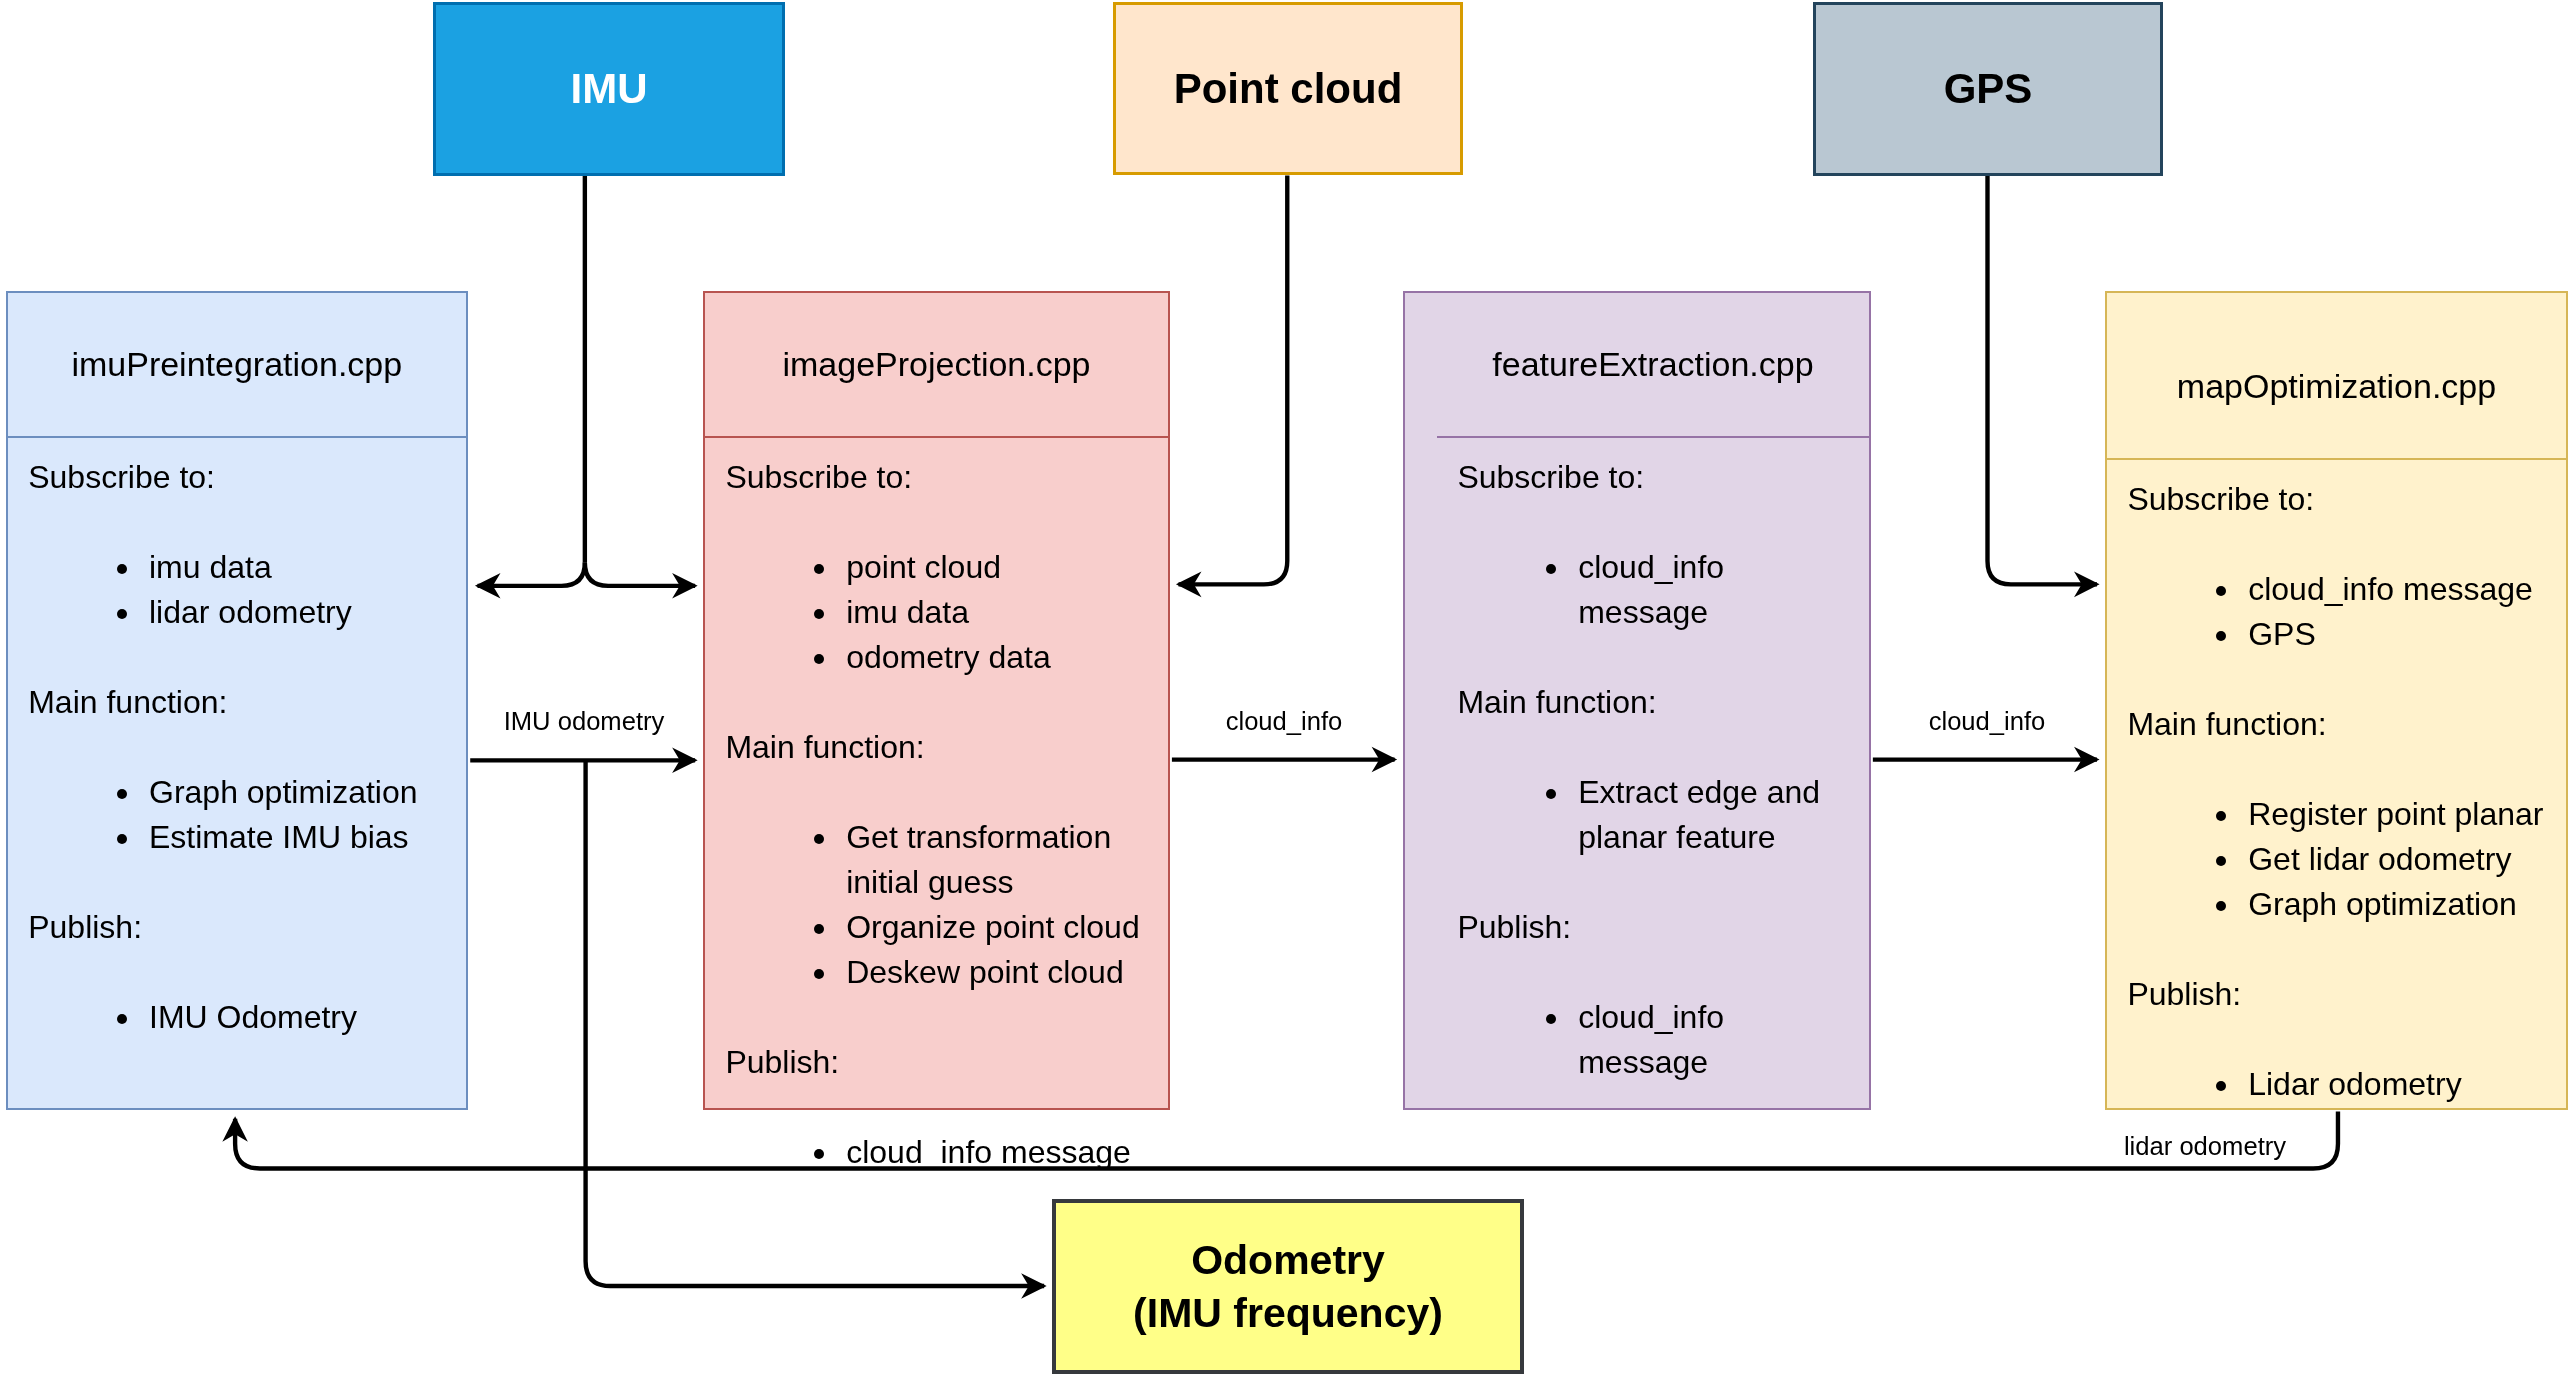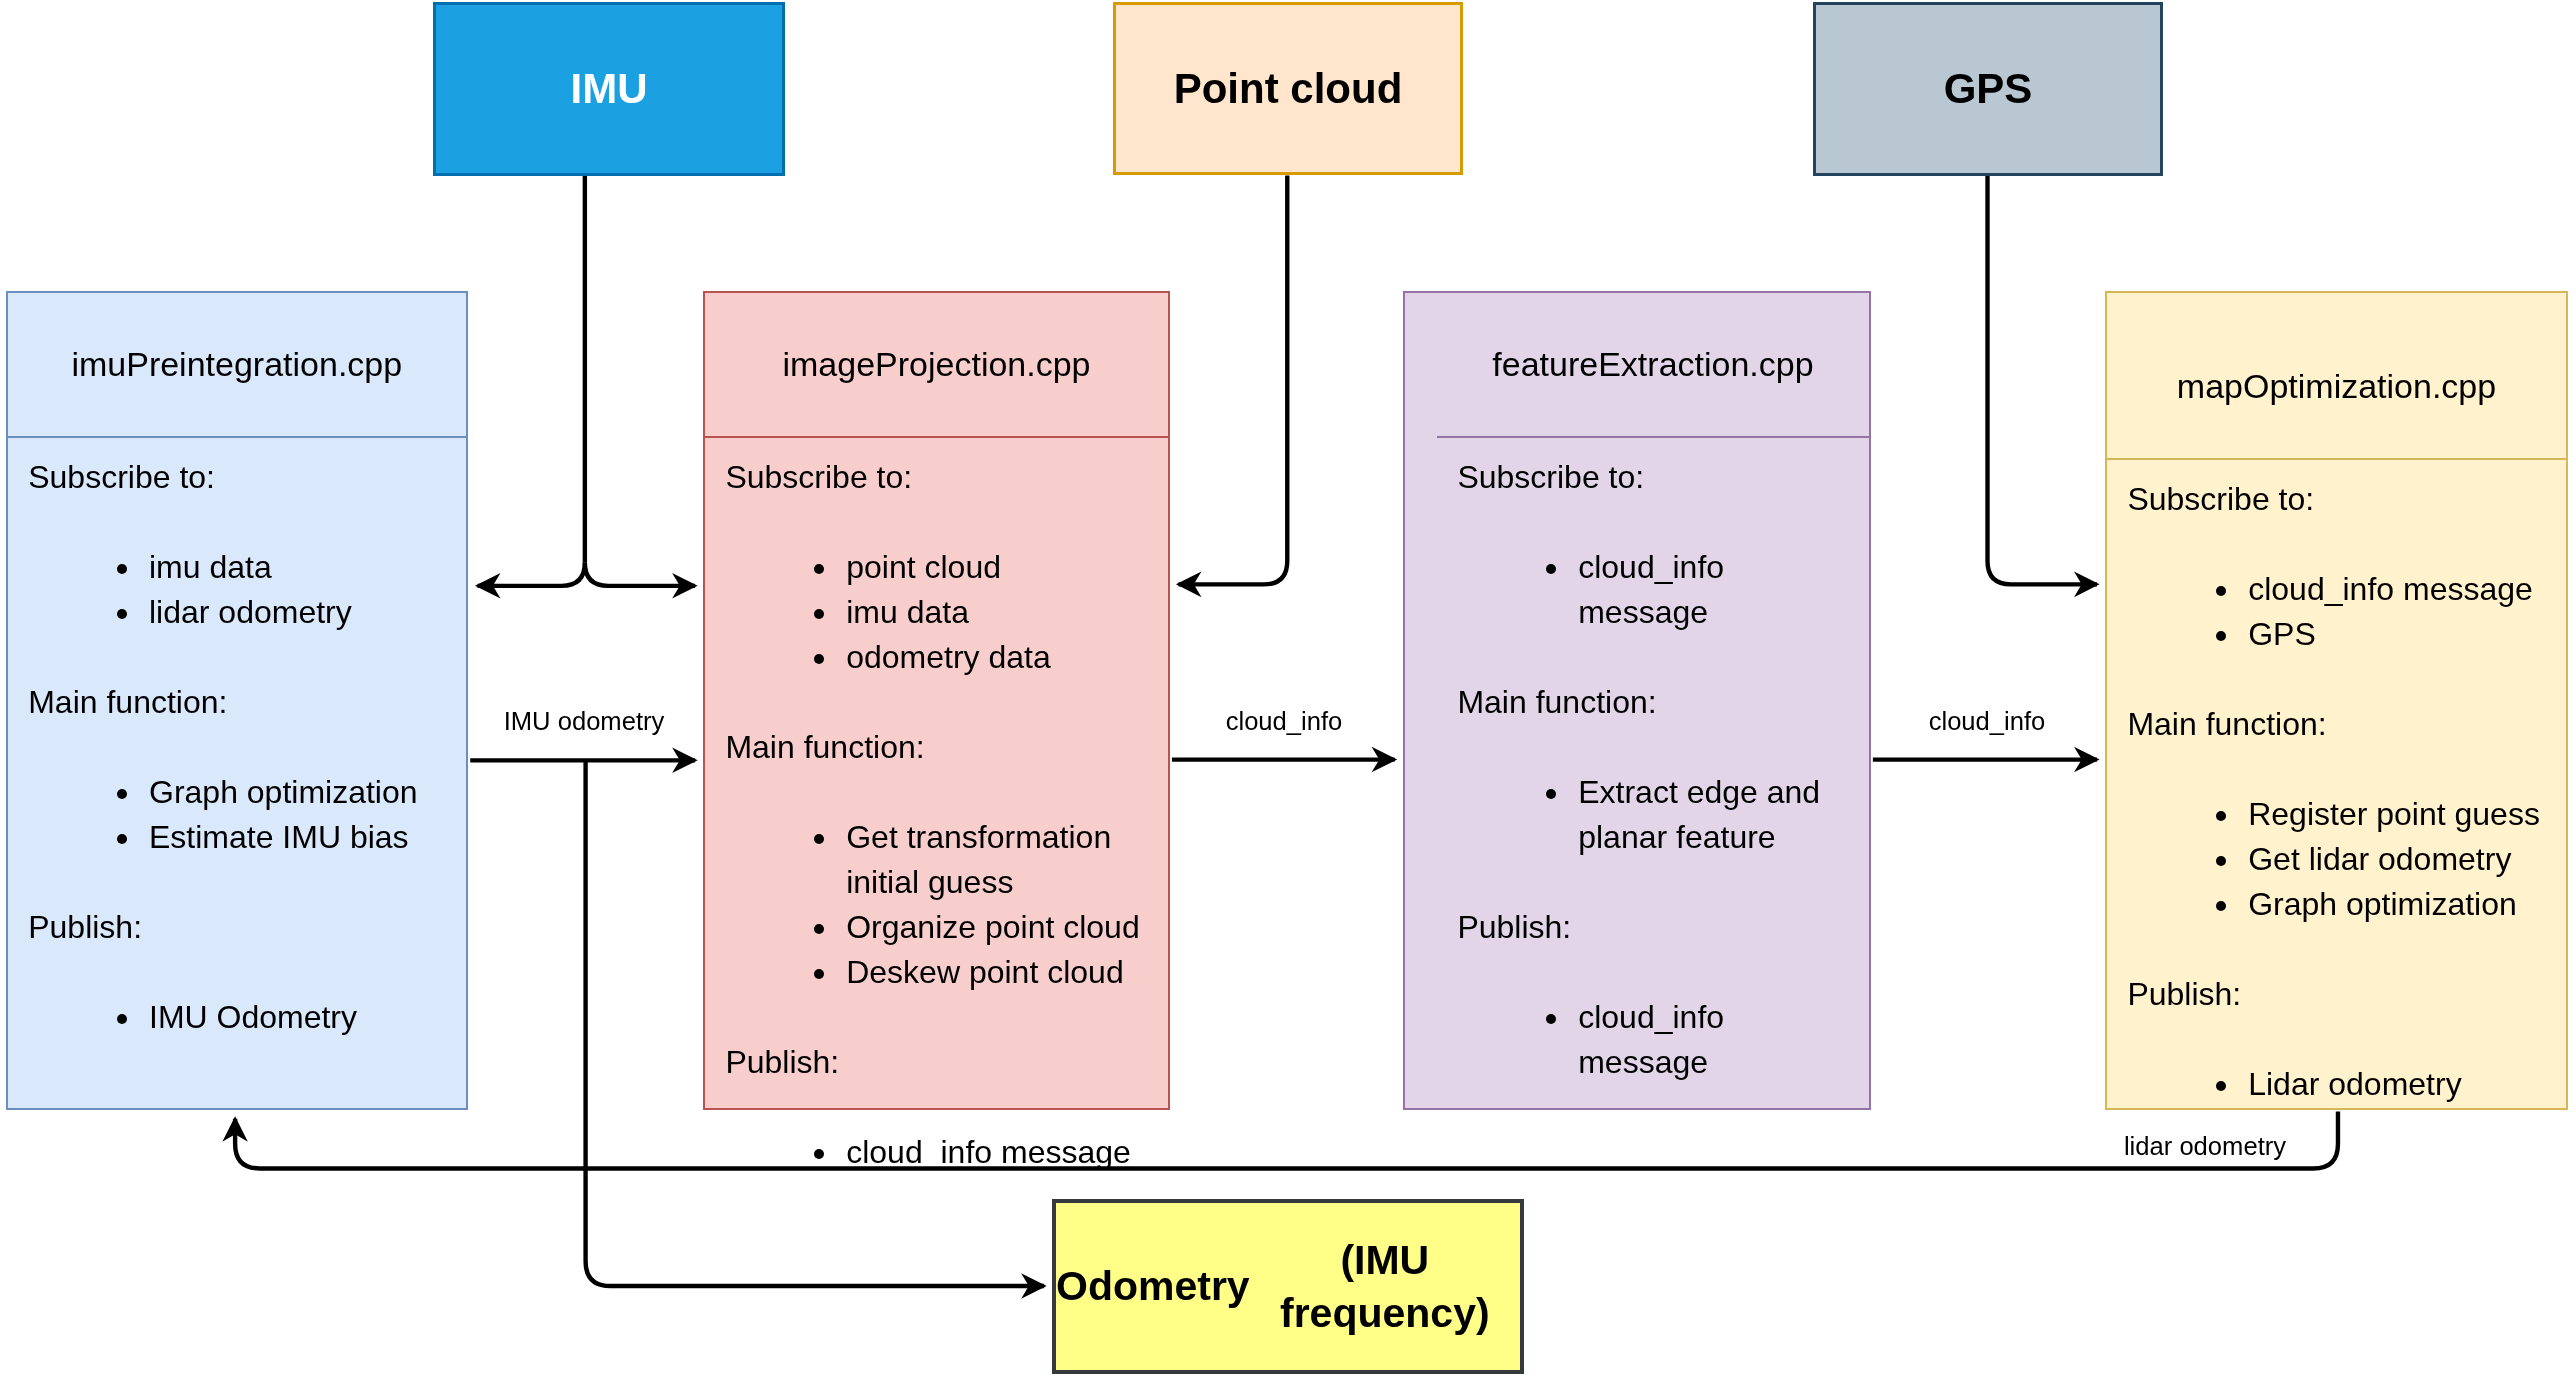--- a/index.html
+++ b/index.html
@@ -27,21 +27,21 @@
   .m-blue .module-header{border-bottom:2.2px solid #6C8EBF;}
   .m-red{left:703px;width:467px;background:#F8CECC;border:2.9px solid #B85450;}
   .m-red .module-header{border-bottom:2.2px solid #B85450;}
   .m-purple{left:1403px;width:468px;background:#E1D5E7;border:2.9px solid #9673A6;padding-left:32px;}
   .m-purple .module-header{border-bottom:2.2px solid #9673A6;}
   .m-yellow{left:2105px;width:463px;background:#FFF2CC;border:2.9px solid #D6B656;}
   .m-yellow .module-header{border-bottom:2.2px solid #D6B656;margin-top:22px;}
 
   
   .output{position:absolute;left:1052px;top:1199px;width:472px;height:175px;background:#FFFF88;
-          border:4.4px solid #36393D;box-sizing:border-box;display:flex;flex-direction:row;
+          border:4.4px solid #36393D;box-sizing:border-box;display:flex;flex-direction:column;
           align-items:center;justify-content:center;font-weight:bold;font-size:41px;line-height:53px;text-align:center;}
 
   
   .edge-label{position:absolute;transform:translate(-50%,-50%);font-size:25.6px;white-space:nowrap;background:#ffffff;padding:0 5.8px;}
 </style>
 </head>
 <body>
 
 <div id="canvas">
 
@@ -138,21 +138,21 @@
   <div class="module m-yellow">
     <div class="module-header">mapOptimization.cpp</div>
     <div class="module-body">
       <div class="sec-label first">Subscribe to:</div>
       <ul>
         <li>cloud_info message</li>
         <li>GPS</li>
       </ul>
       <div class="sec-label">Main function:</div>
       <ul>
-        <li>Register point guess</li>
+        <li>Register point planar</li>
         <li>Get lidar odometry</li>
         <li>Graph optimization</li>
       </ul>
       <div class="sec-label">Publish:</div>
       <ul>
         <li>Lidar odometry</li>
       </ul>
     </div>
   </div>
 

